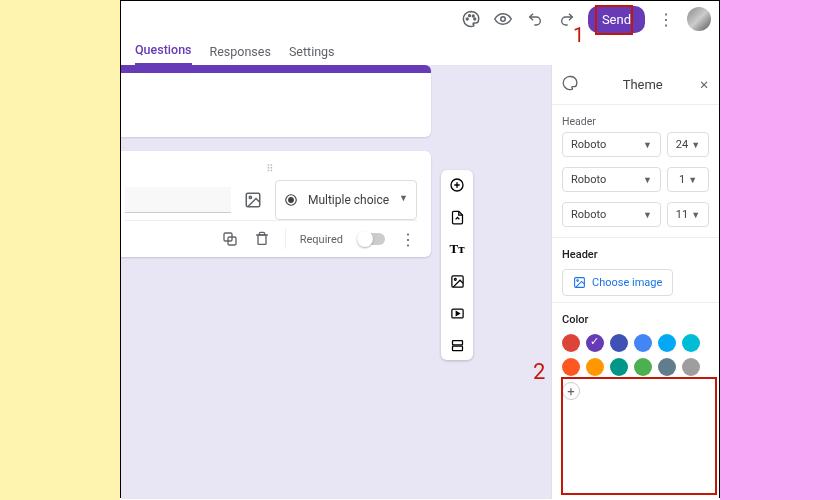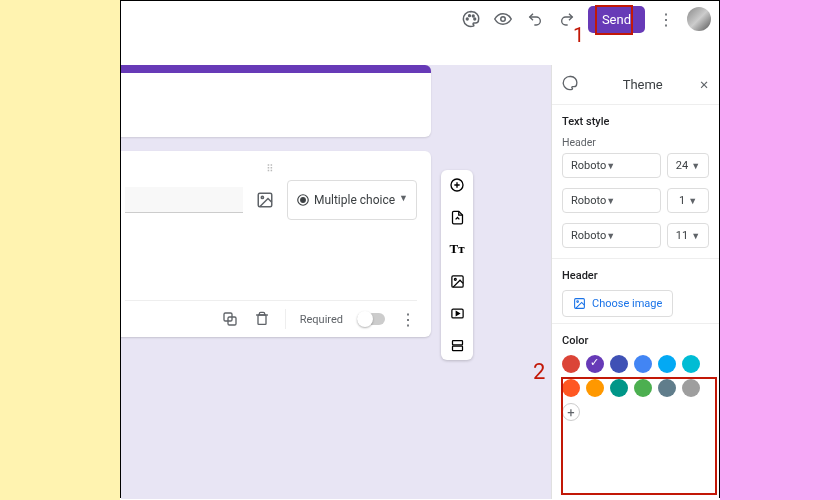--- a/index.html
+++ b/index.html
@@ -3,53 +3,53 @@
 <meta charset="utf-8">
 <style>
   * { box-sizing: border-box; margin: 0; padding: 0; font-family: Roboto, Arial, sans-serif; }
   body { width: 840px; height: 500px; overflow: hidden; position: relative; }
   .bg-left { position: absolute; left: 0; top: 0; width: 120px; height: 500px; background: #fff3b0; }
   .bg-right { position: absolute; right: 0; top: 0; width: 120px; height: 500px; background: #f7a9f7; }
   .frame { position: absolute; left: 120px; top: 0; width: 600px; height: 498px; background: #fff; border: 1px solid #000; }
 
   .topbar { height: 36px; display: flex; align-items: center; justify-content: flex-end; padding: 0 8px; gap: 10px; }
   .topbar .tool { width: 22px; height: 22px; display: flex; align-items: center; justify-content: center; color: #5f6368; cursor: pointer; }
-  .send-btn { background: #673ab7; color: #fff; border-radius: 5px; padding: 6px 14px; font-size: 13px; cursor: pointer; }
+  .send-btn { background: #673ab7; color: #fff; border-radius: 10px; padding: 6px 14px; font-size: 13px; cursor: pointer; }
   .avatar { width: 24px; height: 24px; border-radius: 50%; background: linear-gradient(135deg,#888,#ccc,#555); }
 
   .tabs-row { height: 28px; display: flex; align-items: flex-end; gap: 18px; padding-left: 14px; font-size: 12.5px; color: #5f6368; }
   .tab { padding-bottom: 6px; cursor: pointer; }
   .tab.active { color: #673ab7; border-bottom: 2.5px solid #673ab7; font-weight: 500; }
 
   .canvas { position: absolute; left: 0; top: 64px; width: 430px; height: 434px; background: #e8e5f4; overflow: hidden; }
   .title-card { background: #fff; margin: 0 0 14px 0; border-radius: 6px; height: 72px; border-top: 8px solid #673ab7; box-shadow: 0 1px 2px rgba(0,0,0,.12); width: 320px; margin-left: -10px; }
   .q-card { background: #fff; border-radius: 6px; box-shadow: 0 1px 2px rgba(0,0,0,.15); width: 320px; margin-left: -10px; padding: 12px 14px 8px 14px; position: relative; }
   .drag { text-align: center; color: #bbb; font-size: 10px; letter-spacing: 2px; margin-bottom: 6px; }
   .q-top { display: flex; align-items: center; gap: 12px; }
   .q-input { flex: 1; height: 26px; border: none; border-bottom: 1px solid #ccc; background: #f8f8f8; }
   .img-ic { width: 20px; height: 20px; color: #5f6368; display:flex;align-items:center;justify-content:center; }
-  .qtype { display: flex; align-items: flex-start; gap: 4px; border: 1px solid #ddd; border-radius: 4px; padding: 12px 8px; font-size: 12px; color: #3c4043; cursor: pointer; }
-  .q-bottom { display: flex; align-items: center; justify-content: flex-end; gap: 14px; margin-top: 80px; border-top: 1px solid #eee; padding-top: 8px; }
+  .qtype { display: flex; align-items: flex-start; gap: 10px; border: 1px solid #ddd; border-radius: 4px; padding: 12px 8px; font-size: 12px; color: #3c4043; cursor: pointer; }
+  .q-bottom { display: flex; align-items: center; justify-content: flex-end; gap: 14px; border-top: 1px solid #eee; padding-top: 8px; }
   .q-bottom .ic { width: 18px; height: 18px; color: #5f6368; display:flex;align-items:center;justify-content:center; cursor:pointer;}
   .req { font-size: 11px; color: #5f6368; }
   .toggle { width: 28px; height: 12px; background: #ccc; border-radius: 10px; position: relative; cursor:pointer;}
   .toggle::after { content:''; position:absolute; left:0; top:-2px; width:16px; height:16px; background:#fff; border-radius:50%; box-shadow:0 1px 2px rgba(0,0,0,.3);}
 
   .side-tools { position: absolute; left: 320px; top: 105px; width: 32px; background: #fff; border-radius: 6px; box-shadow: 0 1px 3px rgba(0,0,0,.2); display: flex; flex-direction: column; align-items: center; padding: 6px 0; gap: 14px; }
   .side-tools .st { width: 18px; height: 18px; color: #000000; display:flex; align-items:center; justify-content:center; cursor:pointer; font-size: 14px; }
 
   .panel { position: absolute; right: 0; top: 64px; width: 168px; height: 434px; background: #fff; border-left: 1px solid #e0e0e0; font-size: 11.5px; color: #3c4043; overflow: hidden; }
   .panel-head { display: flex; align-items: center; padding: 10px 10px; border-bottom: 1px solid #eee; }
   .panel-head .title { font-size: 13px; margin-left: 8px; flex: 1; text-align: center; }
   .panel-head .x { cursor: pointer; color: #5f6368; }
   .panel-body { padding: 10px 10px; }
   .section-title { font-size: 11px; font-weight: 500; margin-bottom: 8px; color:#202124; }
   .sub-label { font-size: 10.5px; color: #5f6368; margin-bottom: 4px; }
   .font-row { display: flex; gap: 6px; margin-bottom: 10px; }
-  .font-sel { flex: 1; border: 1px solid #ddd; border-radius: 4px; padding: 5px 8px; font-size: 11px; display: flex; align-items:center; cursor: pointer; }
+  .font-sel { flex: 1; border: 1px solid #ddd; border-radius: 4px; padding: 5px 8px; font-size: 11px; display: flex; justify-content: space-between; align-items:center; cursor: pointer; }
   .size-sel { width: 42px; border: 1px solid #ddd; border-radius: 4px; padding: 5px 16px; font-size: 11px; display: flex; justify-content: center; align-items:center; gap:3px; cursor: pointer; }
   .divider { border-top: 1px solid #eee; margin: 6px -10px 10px -10px; }
   .choose-btn { border: 1px solid #ddd; border-radius: 4px; padding: 6px 10px; font-size: 11px; color: #1a73e8; display: inline-flex; align-items: center; gap: 6px; cursor: pointer; }
   .swatches { display: flex; flex-wrap: wrap; gap: 6px; margin-top: 6px; }
   .sw { width: 18px; height: 18px; border-radius: 50%; cursor: pointer; position: relative; }
   .sw.sel::after { content:'✓'; color:#fff; font-size:11px; position:absolute; left:4px; top:1px; }
   .sw.add { background:#fff; border:1px solid #ccc; color:#5f6368; display:flex;align-items:center;justify-content:center; font-size:13px; }
   .bg-row { display:flex; align-items:center; gap:6px; margin-top:8px; font-size:10.5px; color:#5f6368; }
   .sw-bg { width:16px; height:16px; border-radius:50%; border:1px solid #ccc; cursor:pointer; position:relative; }
   .sw-bg.sel::after { content:'✓'; color:#5f6368; font-size:10px; position:absolute; left:3px; top:0; }
@@ -95,20 +95,25 @@
       <svg width="16" height="16" viewBox="0 0 24 24" fill="none" stroke="currentColor" stroke-width="2">
           <path d="M15 14l5-5-5-5"></path>
           <path d="M20 9H10a6 6 0 0 0 0 12h3"></path>
         </svg>
     </div>
     <div class="send-btn">Send</div>
     <div class="tool">⋮</div>
     <div class="avatar"></div>
   </div>
 
+  <div class="tabs-row">
+    <div class="tab active">Questions</div>
+    <div class="tab">Responses</div>
+    <div class="tab">Settings</div>
+  </div>
 
   <div class="canvas">
     <div class="title-card"></div>
     <div class="q-card">
       <div class="drag">⠿</div>
       <div class="q-top">
         <div class="q-input"></div>
         <div class="img-ic">
           <svg width="18" height="18" viewBox="0 0 24 24" fill="none" stroke="currentColor" stroke-width="2">
               <rect x="3" y="3" width="18" height="18" rx="2"></rect>
@@ -185,21 +190,20 @@
 
   <div class="panel">
     <div class="panel-head">
       <span><svg width="16" height="16" viewBox="0 0 24 24" fill="none" stroke="#5f6368" stroke-width="2">
             <path d="M12 2a10 10 0 1 0 3 19.5c1-.3 1-1.5.2-2.1-.8-.6-.4-2 .6-2H18a4 4 0 0 0 4-4 9 9 0 0 0-10-11z"></path>
           </svg></span>
       <div class="title">Theme</div>
       <div class="x">✕</div>
     </div>
     <div class="panel-body">
-      <div class="section-title">Text style</div>
 
       <div class="sub-label">Header</div>
       <div class="font-row">
         <div class="font-sel">
             <span>Roboto</span>
             <span class="caret">▼</span>
           </div>
         <div class="size-sel">
             <span>24</span>
             <span class="caret">▼</span>

